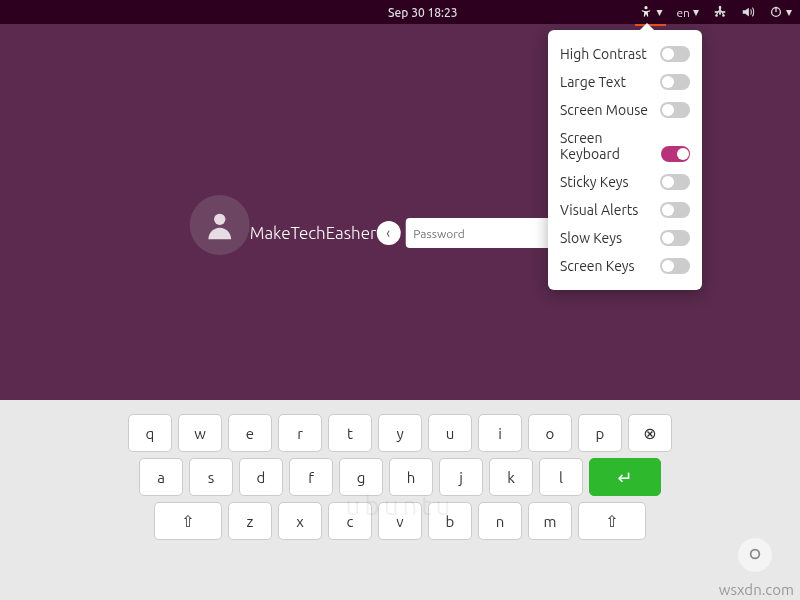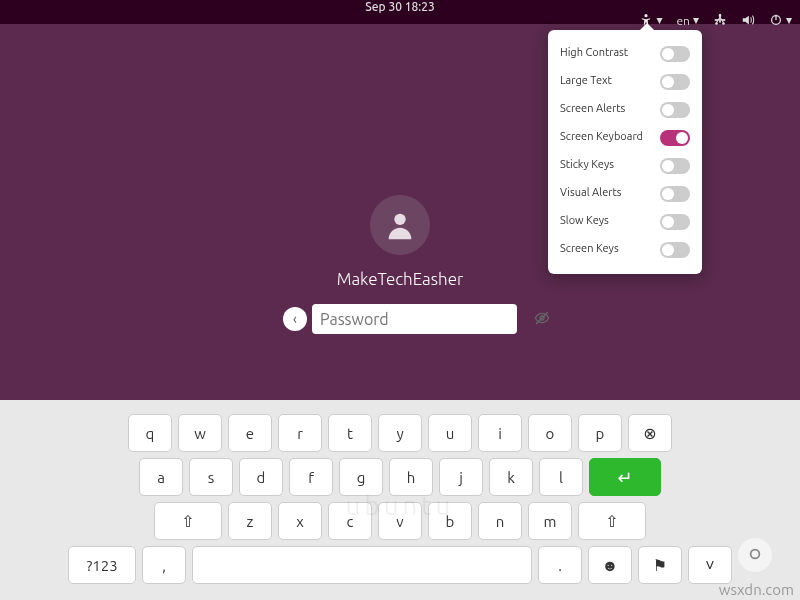--- a/index.html
+++ b/index.html
@@ -1,44 +1,44 @@
 <!DOCTYPE html>
 <html><head>
   <meta charset="utf-8">
   <style>
     * { margin: 0; padding: 0; box-sizing: border-box; font-family: Ubuntu, "Segoe UI", sans-serif; }
     body { width: 800px; height: 600px; overflow: hidden; background: #5b2a4e; position: relative; }
 
     
-    .topbar { height: 24px; background: #2c001e; color: #ddd; display: flex; align-items: center; font-size: 12px; padding: 0 8px; flex-direction: column; }
+    .topbar { height: 24px; background: #2c001e; color: #ddd; display: flex; align-items: center; font-size: 12px; padding: 0 8px; }
     .topbar .spacer { width: 380px; }
     .topbar .center { font-weight: 500; }
     .topbar .right { margin-left: auto; display: flex; align-items: center; gap: 14px; }
     .tb-item { display: flex; align-items: center; gap: 3px; cursor: pointer; }
     .tb-icon { display: inline-flex; }
     .a11y-active { position: relative; }
     .a11y-active::after { content: ''; position: absolute; bottom: -7px; left: -4px; right: -4px; height: 2px; background: #e95420; }
 
     
     .popover { position: absolute; top: 30px; right: 98px; width: 154px; background: #fff; border-radius: 6px; box-shadow: 0 4px 16px rgba(0,0,0,0.3); padding: 10px 12px; z-index: 50; }
     .popover::before { content: ''; position: absolute; top: -7px; left: 92px; width: 0; height: 0; border-left: 7px solid transparent; border-right: 7px solid transparent; border-bottom: 7px solid #fff; }
-    .pop-row { display: flex; align-items: flex-start; justify-content: space-between; font-size: 11px; color: #333; padding: 6px 0; }
+    .pop-row { display: flex; align-items: flex-end; justify-content: space-between; font-size: 14px; color: #333; padding: 6px 0; }
     .toggle { width: 30px; height: 16px; border-radius: 10px; background: #ccc; position: relative; cursor: pointer; }
     .toggle::after { content: ''; position: absolute; width: 12px; height: 12px; border-radius: 50%; background: #fff; top: 2px; left: 2px; transition: left .1s; }
     .toggle.on { background: #b8327a; }
     .toggle.on::after { left: 16px; }
 
     
-    .login { position: absolute; top: 195px; left: 50%; transform: translateX(-50%); display: flex; flex-direction: column; align-items: center; }
+    .login { position: absolute; top: 195px; left: 50%; transform: translateX(-50%); display: flex; align-items: center; }
     .avatar { width: 60px; height: 60px; border-radius: 50%; background: #6c4562; display: flex; align-items: center; justify-content: center; }
     .username { color: #fff; font-size: 17px; font-weight: 300; margin-top: 14px; }
     .pw-row { display: flex; align-items: center; margin-top: 16px; }
     .back-btn { width: 24px; height: 24px; border-radius: 50%; background: #fff; display: flex; align-items: center; justify-content: center; color: #555; cursor: pointer; margin-right: 5px; font-size: 14px; }
     .pw-field { width: 205px; height: 30px; background: #fff; border-radius: 4px; display: flex; align-items: center; padding: 0 8px; }
-    .pw-field input { flex: 1; border: none; outline: none; font-size: 16px; background: transparent; }
+    .pw-field input { flex: 1; border: none; outline: none; font-size: 12px; background: transparent; }
     .eye { cursor: pointer; color: #666; }
 
     
     .osk { position: absolute; bottom: 0; left: 0; right: 0; height: 200px; background: #e8e8e8; padding: 14px 30px 10px; }
     .kbrow { display: flex; justify-content: center; gap: 6px; margin-bottom: 6px; }
     .key { height: 38px; min-width: 44px; background: #fff; border: 1px solid #ccc; border-radius: 5px; display: flex; align-items: center; justify-content: center; font-size: 15px; color: #333; cursor: pointer; }
     .key.wide { min-width: 68px; }
     .key.enter { min-width: 72px; background: #2eb82e; border-color: #2eb82e; color: #fff; font-size: 18px; }
     .key.space { flex: 1; max-width: 340px; }
     .key.icon { font-size: 16px; }
@@ -98,21 +98,21 @@
 <div class="popover">
   <div class="pop-row">
       <span>High Contrast</span>
       <div class="toggle"></div>
     </div>
   <div class="pop-row">
       <span>Large Text</span>
       <div class="toggle"></div>
     </div>
   <div class="pop-row">
-      <span>Screen Alerts</span>
+      <span>Screen Mouse</span>
       <div class="toggle"></div>
     </div>
   <div class="pop-row">
       <span>Screen Keyboard</span>
       <div class="toggle on"></div>
     </div>
   <div class="pop-row">
       <span>Sticky Keys</span>
       <div class="toggle"></div>
     </div>
@@ -194,35 +194,20 @@
     <div class="key">x</div>
     <div class="key">c</div>
     <div class="key">v</div>
     <div class="key">b</div>
     <div class="key">n</div>
     <div class="key">m</div>
     <div class="key wide icon">
         <span>⇧</span>
       </div>
   </div>
-  <div class="kbrow">
-    <div class="key wide">?123</div>
-    <div class="key">,</div>
-    <div class="key space"></div>
-    <div class="key">.</div>
-    <div class="key icon">
-        <span>☻</span>
-      </div>
-    <div class="key icon">
-        <span>⚑</span>
-      </div>
-    <div class="key icon">
-        <span>˅</span>
-      </div>
-  </div>
 </div>
 
 <div class="flag-btn">
   <span>
     <svg width="14" height="14" viewBox="0 0 16 16" fill="none" stroke="#888" stroke-width="2">
         <circle cx="8" cy="8" r="5"></circle>
       </svg>
   </span>
 </div>
 <div class="watermark">wsxdn.com</div>

